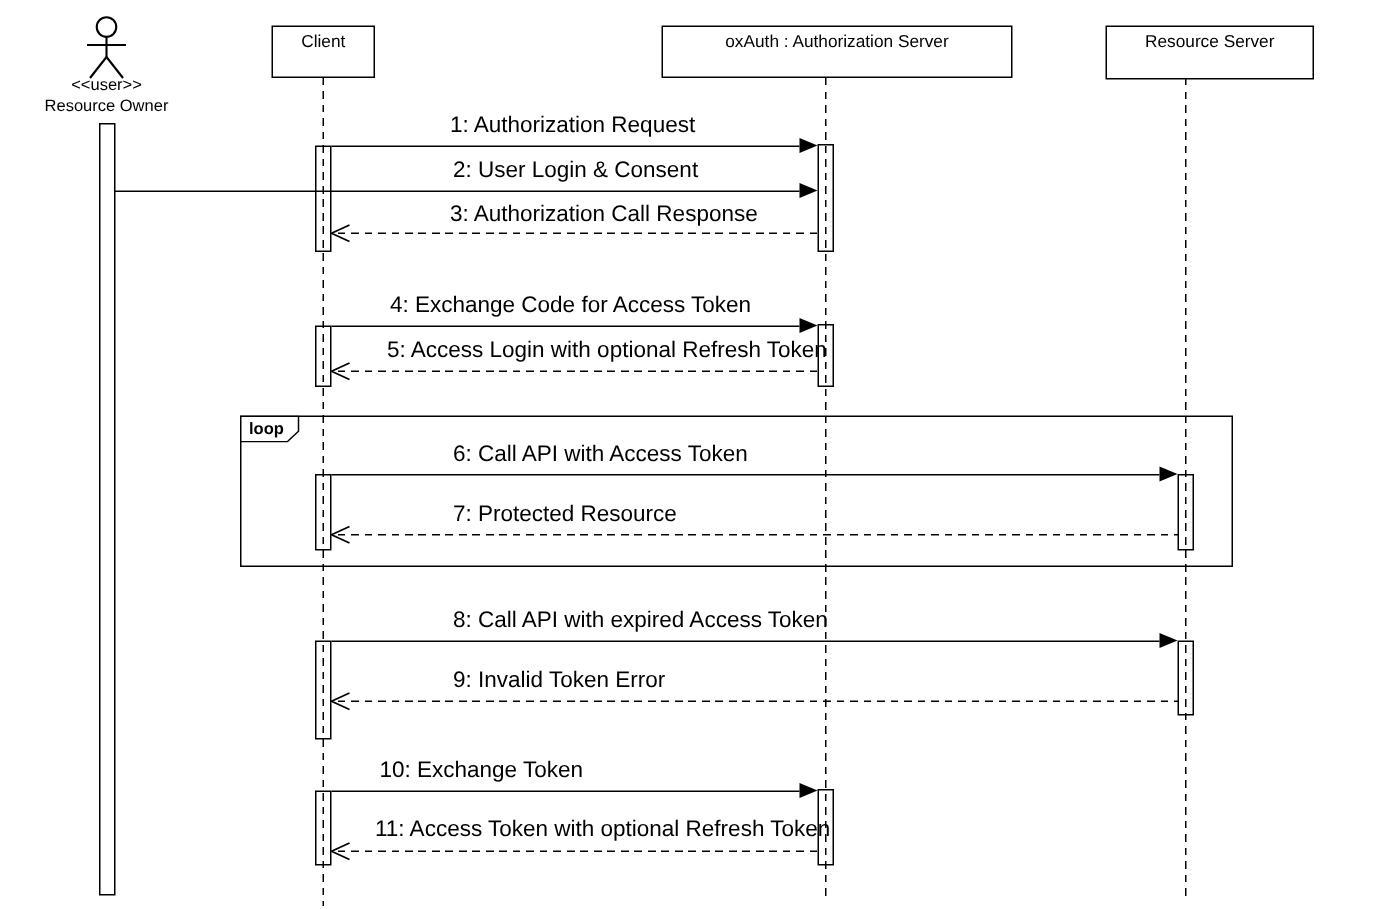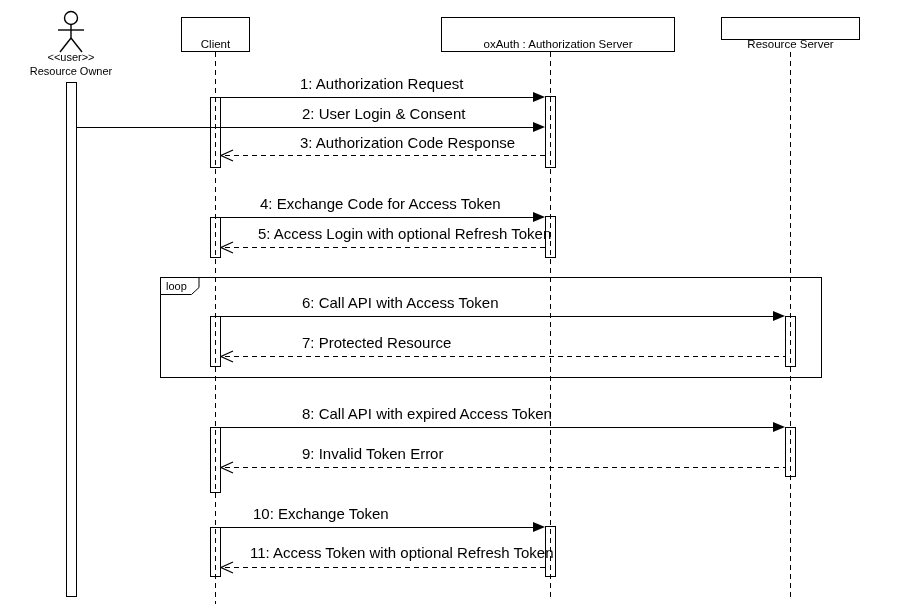--- a/index.html
+++ b/index.html
@@ -2,21 +2,21 @@
 <html><head>
 <meta charset="utf-8">
 <style>
   html,body{margin:0;padding:0;background:#fff;}
   .canvas{
     position:relative;width:920px;height:606px;background:#fff;overflow:hidden;
     font-family:"Liberation Sans",sans-serif;color:#000;
   }
   .hdr{
     position:absolute;border:1px solid #000;background:#fff;box-sizing:border-box;
-    text-align:center;font-size:11.5px;padding-top:20px;
+    text-align:center;font-size:11.5px;padding-top:4px;
   }
   .lifeline{
     position:absolute;width:1px;
     background:repeating-linear-gradient(180deg,#000 0 5px,transparent 5px 9px);
   }
   .activation{
     position:absolute;width:11px;box-sizing:border-box;
     border:1px solid #000;background:transparent;
   }
   .activation.opaque{background:#fff;}
@@ -27,21 +27,21 @@
   .line.solid{background:#000;}
   .line.dashed{background:repeating-linear-gradient(90deg,#000 0 5px,transparent 5px 9px);}
   .arr-solid{
     position:absolute;width:0;height:0;
     border-top:5px solid transparent;border-bottom:5px solid transparent;
     border-left:12px solid #000;
   }
   .chev{position:absolute;}
   .loop-box{position:absolute;border:1px solid #000;box-sizing:border-box;background:transparent;}
   .loop-tab{position:absolute;}
-  .loop-label{position:absolute;font-size:11px;font-weight:normal;line-height:14px;}
+  .loop-label{position:absolute;font-size:11px;font-weight:bold;line-height:14px;}
   .actor-label{position:absolute;font-size:11px;text-align:center;white-space:nowrap;}
   svg{display:block;}
 </style>
 </head>
 <body>
 
 <div class="canvas">
 
   <svg width="40" height="44" style="position:absolute;left:51px;top:10px">
     <circle cx="20" cy="8" r="6.5" fill="none" stroke="#000" stroke-width="1.4"></circle>
@@ -53,21 +53,21 @@
   <div class="actor-label" style="left:31px;top:51px;width:80px">&lt;&lt;user&gt;&gt;</div>
   <div class="actor-label" style="left:16px;top:65px;width:110px">Resource Owner</div>
   <div class="activation opaque" style="left:66px;top:82px;height:515px"></div>
 
   <div class="hdr" style="left:181px;top:17px;width:69px;height:35px">
     <span>Client</span>
   </div>
   <div class="hdr" style="left:441px;top:17px;width:234px;height:35px">
     <span>oxAuth : Authorization Server</span>
   </div>
-  <div class="hdr" style="left:721px;top:17px;width:139px;height:23px">
+  <div class="hdr" style="left:737px;top:17px;width:139px;height:36px">
     <span>Resource Server</span>
   </div>
 
   <div class="lifeline" style="left:215px;top:52px;height:552px"></div>
   <div class="lifeline" style="left:550px;top:52px;height:546px"></div>
   <div class="lifeline" style="left:790px;top:52px;height:546px"></div>
 
   <div class="loop-box" style="left:160px;top:277px;width:662px;height:101px"></div>
   <svg class="loop-tab" width="40" height="18" style="left:160px;top:277px">
     <polygon points="0.5,0.5 39,0.5 39,10.5 31.5,17.5 0.5,17.5" fill="#fff" stroke="#000" stroke-width="1"></polygon>
@@ -91,21 +91,21 @@
     <div class="arr-solid" style="left:533px;top:92px"></div>
   </div>
 
   <div>
     <div class="msg-label" style="left:302px;top:107px">2: User Login &amp; Consent</div>
     <div class="line solid" style="left:76px;top:127px;width:457px"></div>
     <div class="arr-solid" style="left:533px;top:122px"></div>
   </div>
 
   <div>
-    <div class="msg-label" style="left:300px;top:136px">3: Authorization Code Response</div>
+    <div class="msg-label" style="left:300px;top:136px">3: Authorization Call Response</div>
     <div class="line dashed" style="left:225px;top:155px;width:321px"></div>
     <svg class="chev" width="14" height="13" style="left:220px;top:149px">
       <path d="M13 1 L1 6.5 L13 12" fill="none" stroke="#000" stroke-width="1.2"></path>
     </svg>
   </div>
 
   <div>
     <div class="msg-label" style="left:260px;top:197px">4: Exchange Code for Access Token</div>
     <div class="line solid" style="left:221px;top:217px;width:312px"></div>
     <div class="arr-solid" style="left:533px;top:212px"></div>

